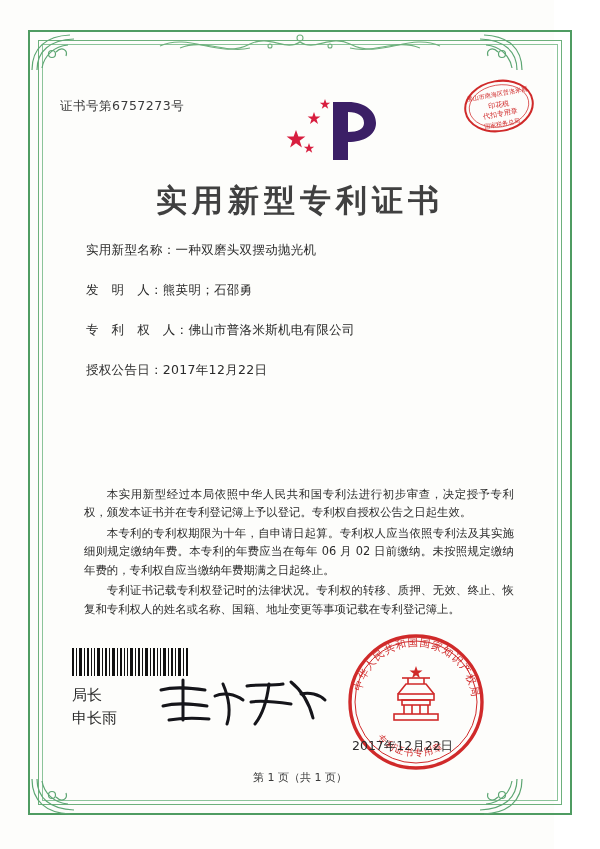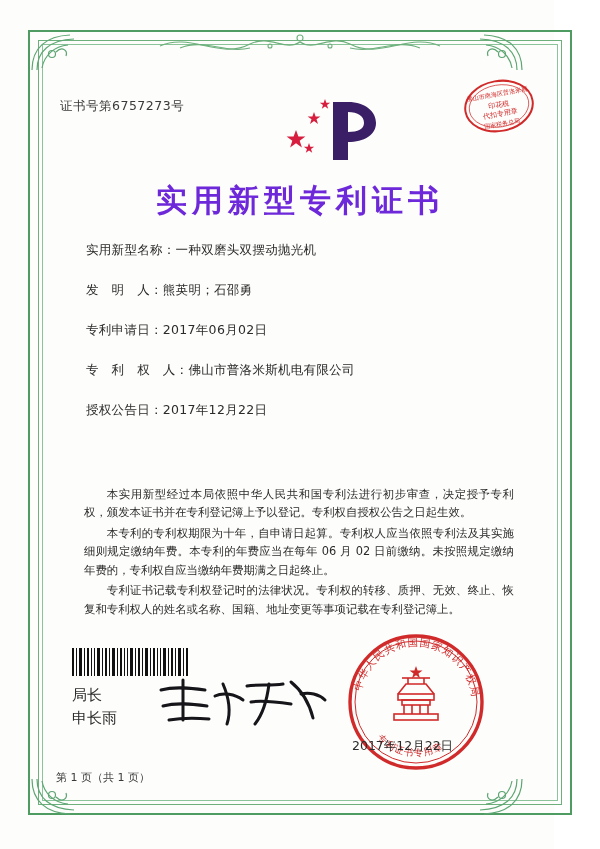--- a/index.html
+++ b/index.html
@@ -108,21 +108,21 @@
 
   .title {
     position: absolute;
     left: 0;
     top: 110px;
     width: 488px;
     text-align: center;
     font-size: 31px;
     font-weight: bold;
     letter-spacing: 5px;
-    color: #6d28d9;
+    color: #404040;
     font-family: Liberation Sans, sans-serif;
   }
 
   .fields {
     position: absolute;
     left: 30px;
     top: 172px;
     width: 450px;
   }
   .field {
@@ -199,20 +199,21 @@
     font-size: 12.5px;
     color: #2b2b2b;
     font-family: "DejaVu Sans", sans-serif;
   }
 
   .page-no {
     position: absolute;
     left: 0;
     top: 700px;
     width: 488px;
+    text-align: center;
     font-size: 11px;
     color: #3a3a3a;
     font-family: "DejaVu Sans", sans-serif;
   }
 </style>
 </head>
 <body>
 
 <div class="page">
 
@@ -312,23 +313,20 @@
     </div>
 
     <div class="title">实用新型专利证书</div>
 
     <div class="fields">
       <div class="field">
         <span class="lbl">实用新型名称：</span><span class="val">一种双磨头双摆动抛光机</span>
       </div>
       <div class="field">
         <span class="lbl">发　明　人：</span><span class="val">熊英明；石邵勇</span>
-      </div>
-      <div class="field">
-        <span class="lbl">专利申请日：</span><span class="val">2017年06月02日</span>
       </div>
       <div class="field">
         <span class="lbl">专　利　权　人：</span><span class="val">佛山市普洛米斯机电有限公司</span>
       </div>
       <div class="field">
         <span class="lbl">授权公告日：</span><span class="val">2017年12月22日</span>
       </div>
     </div>
 
     <div class="paragraphs">

